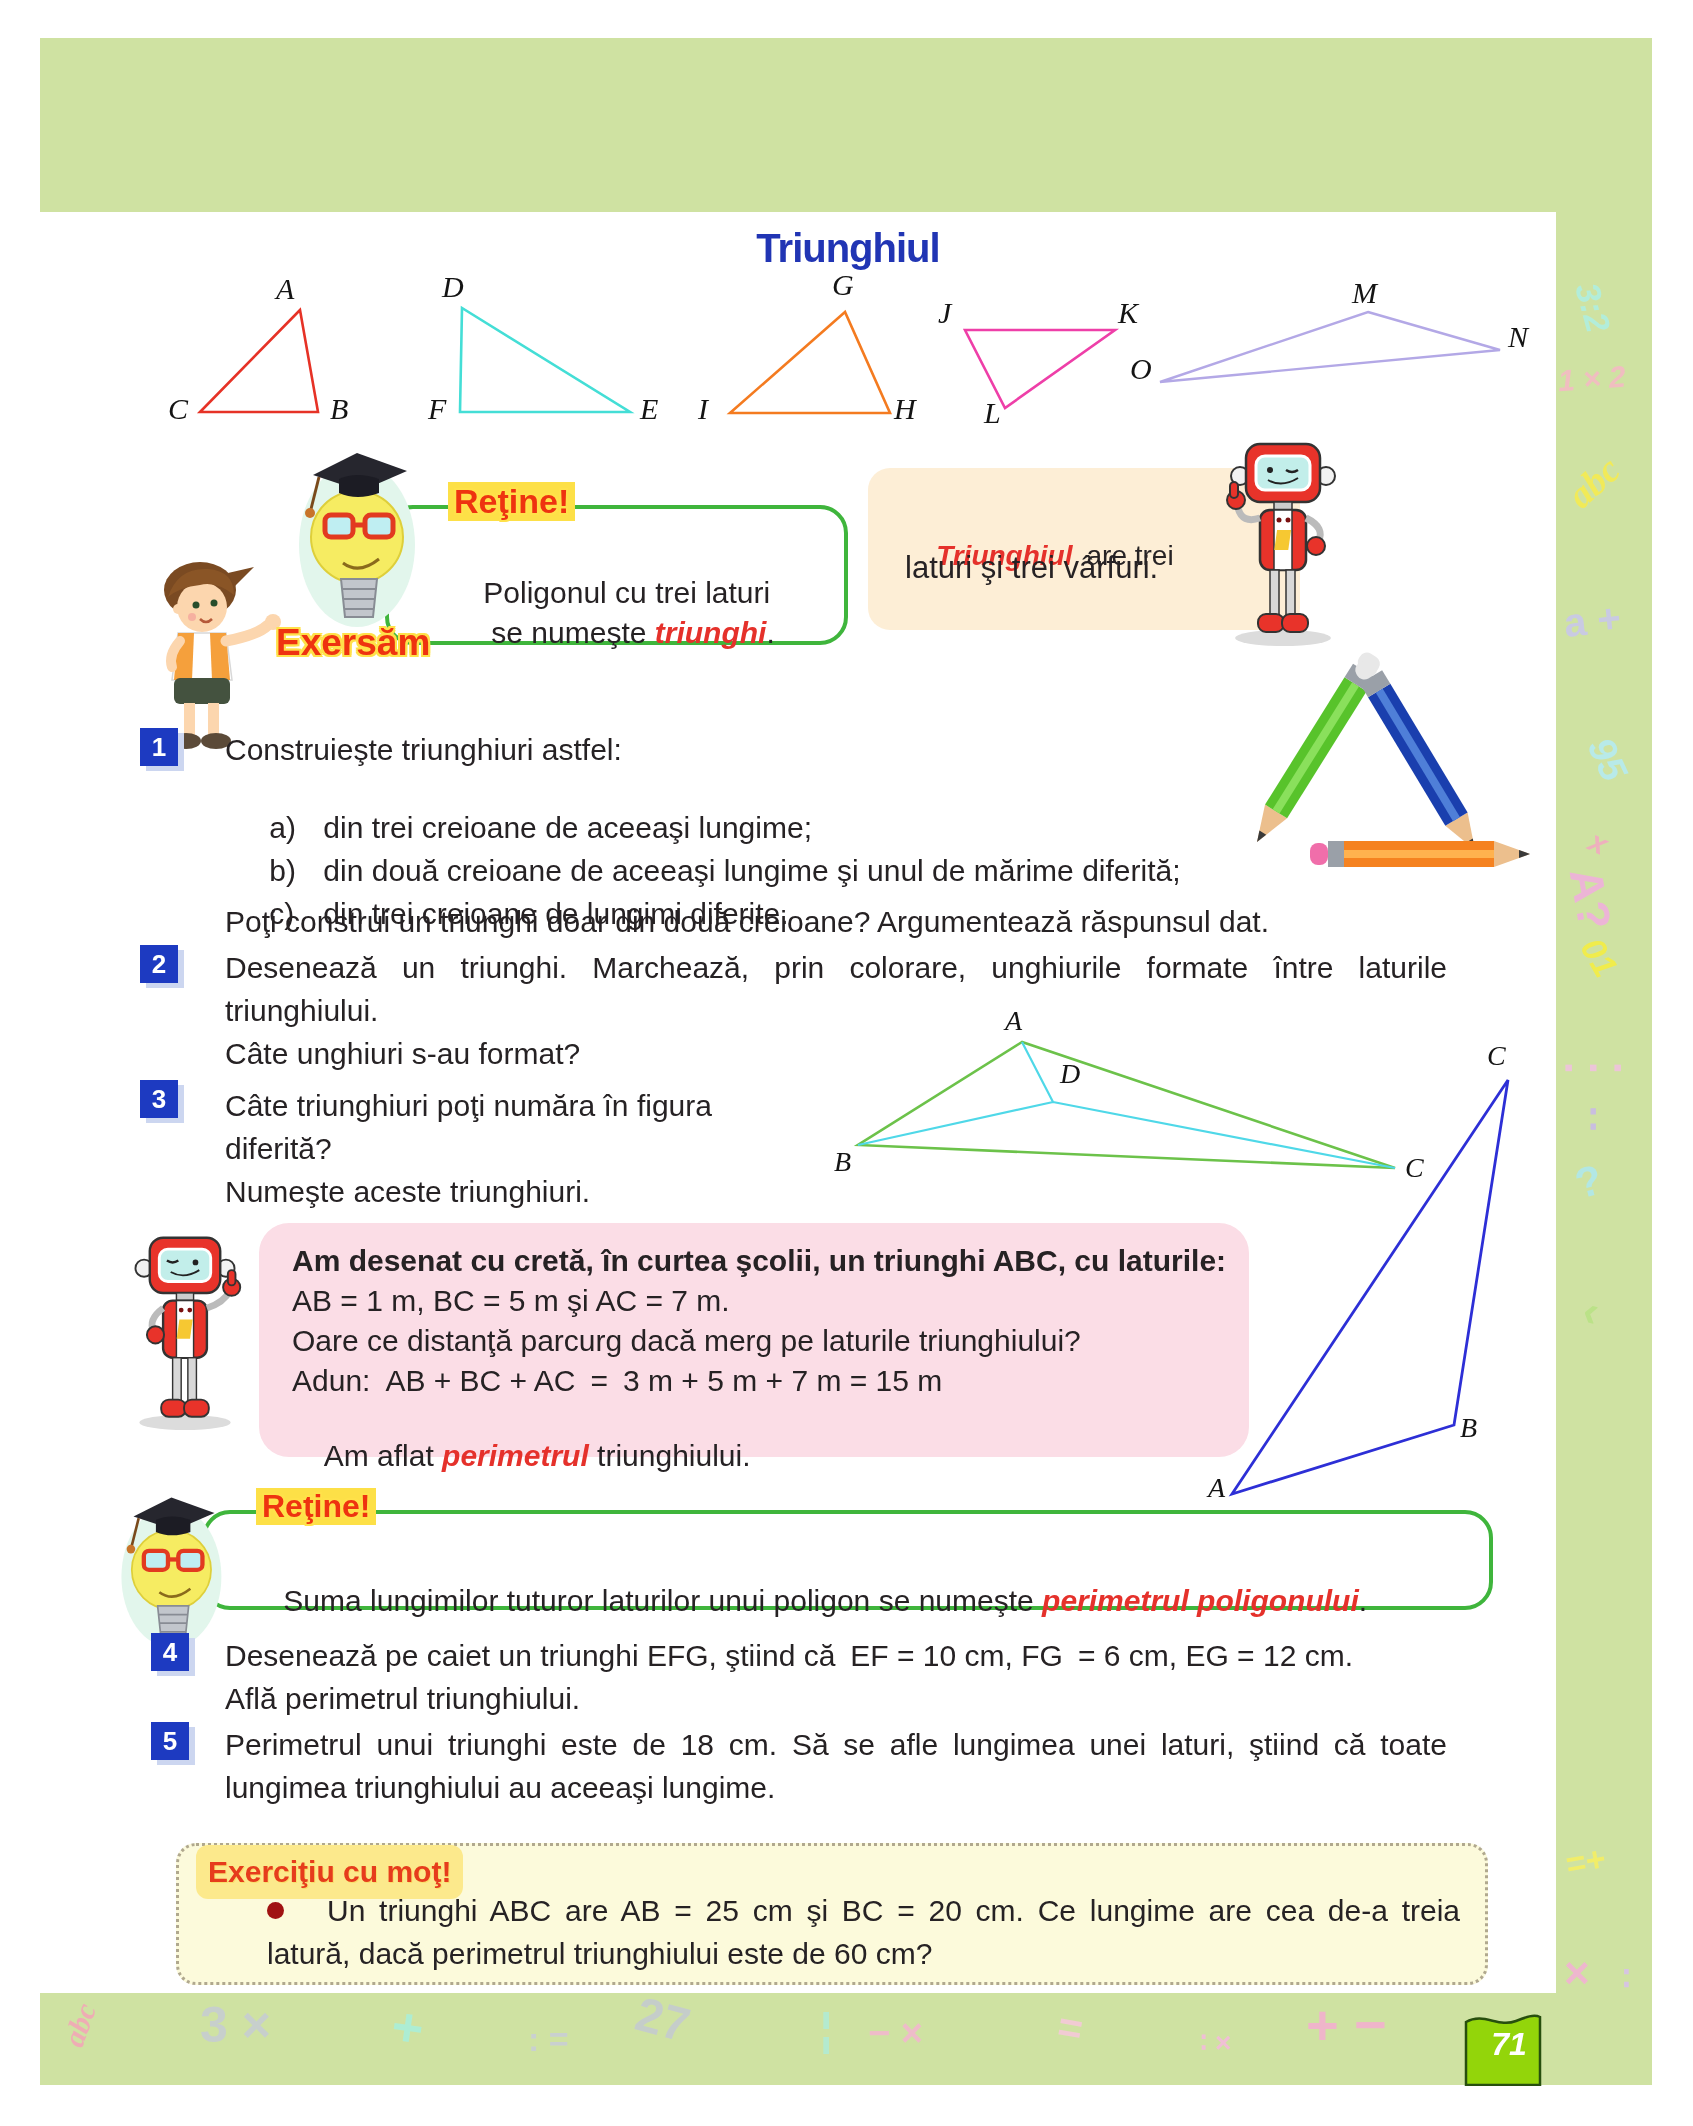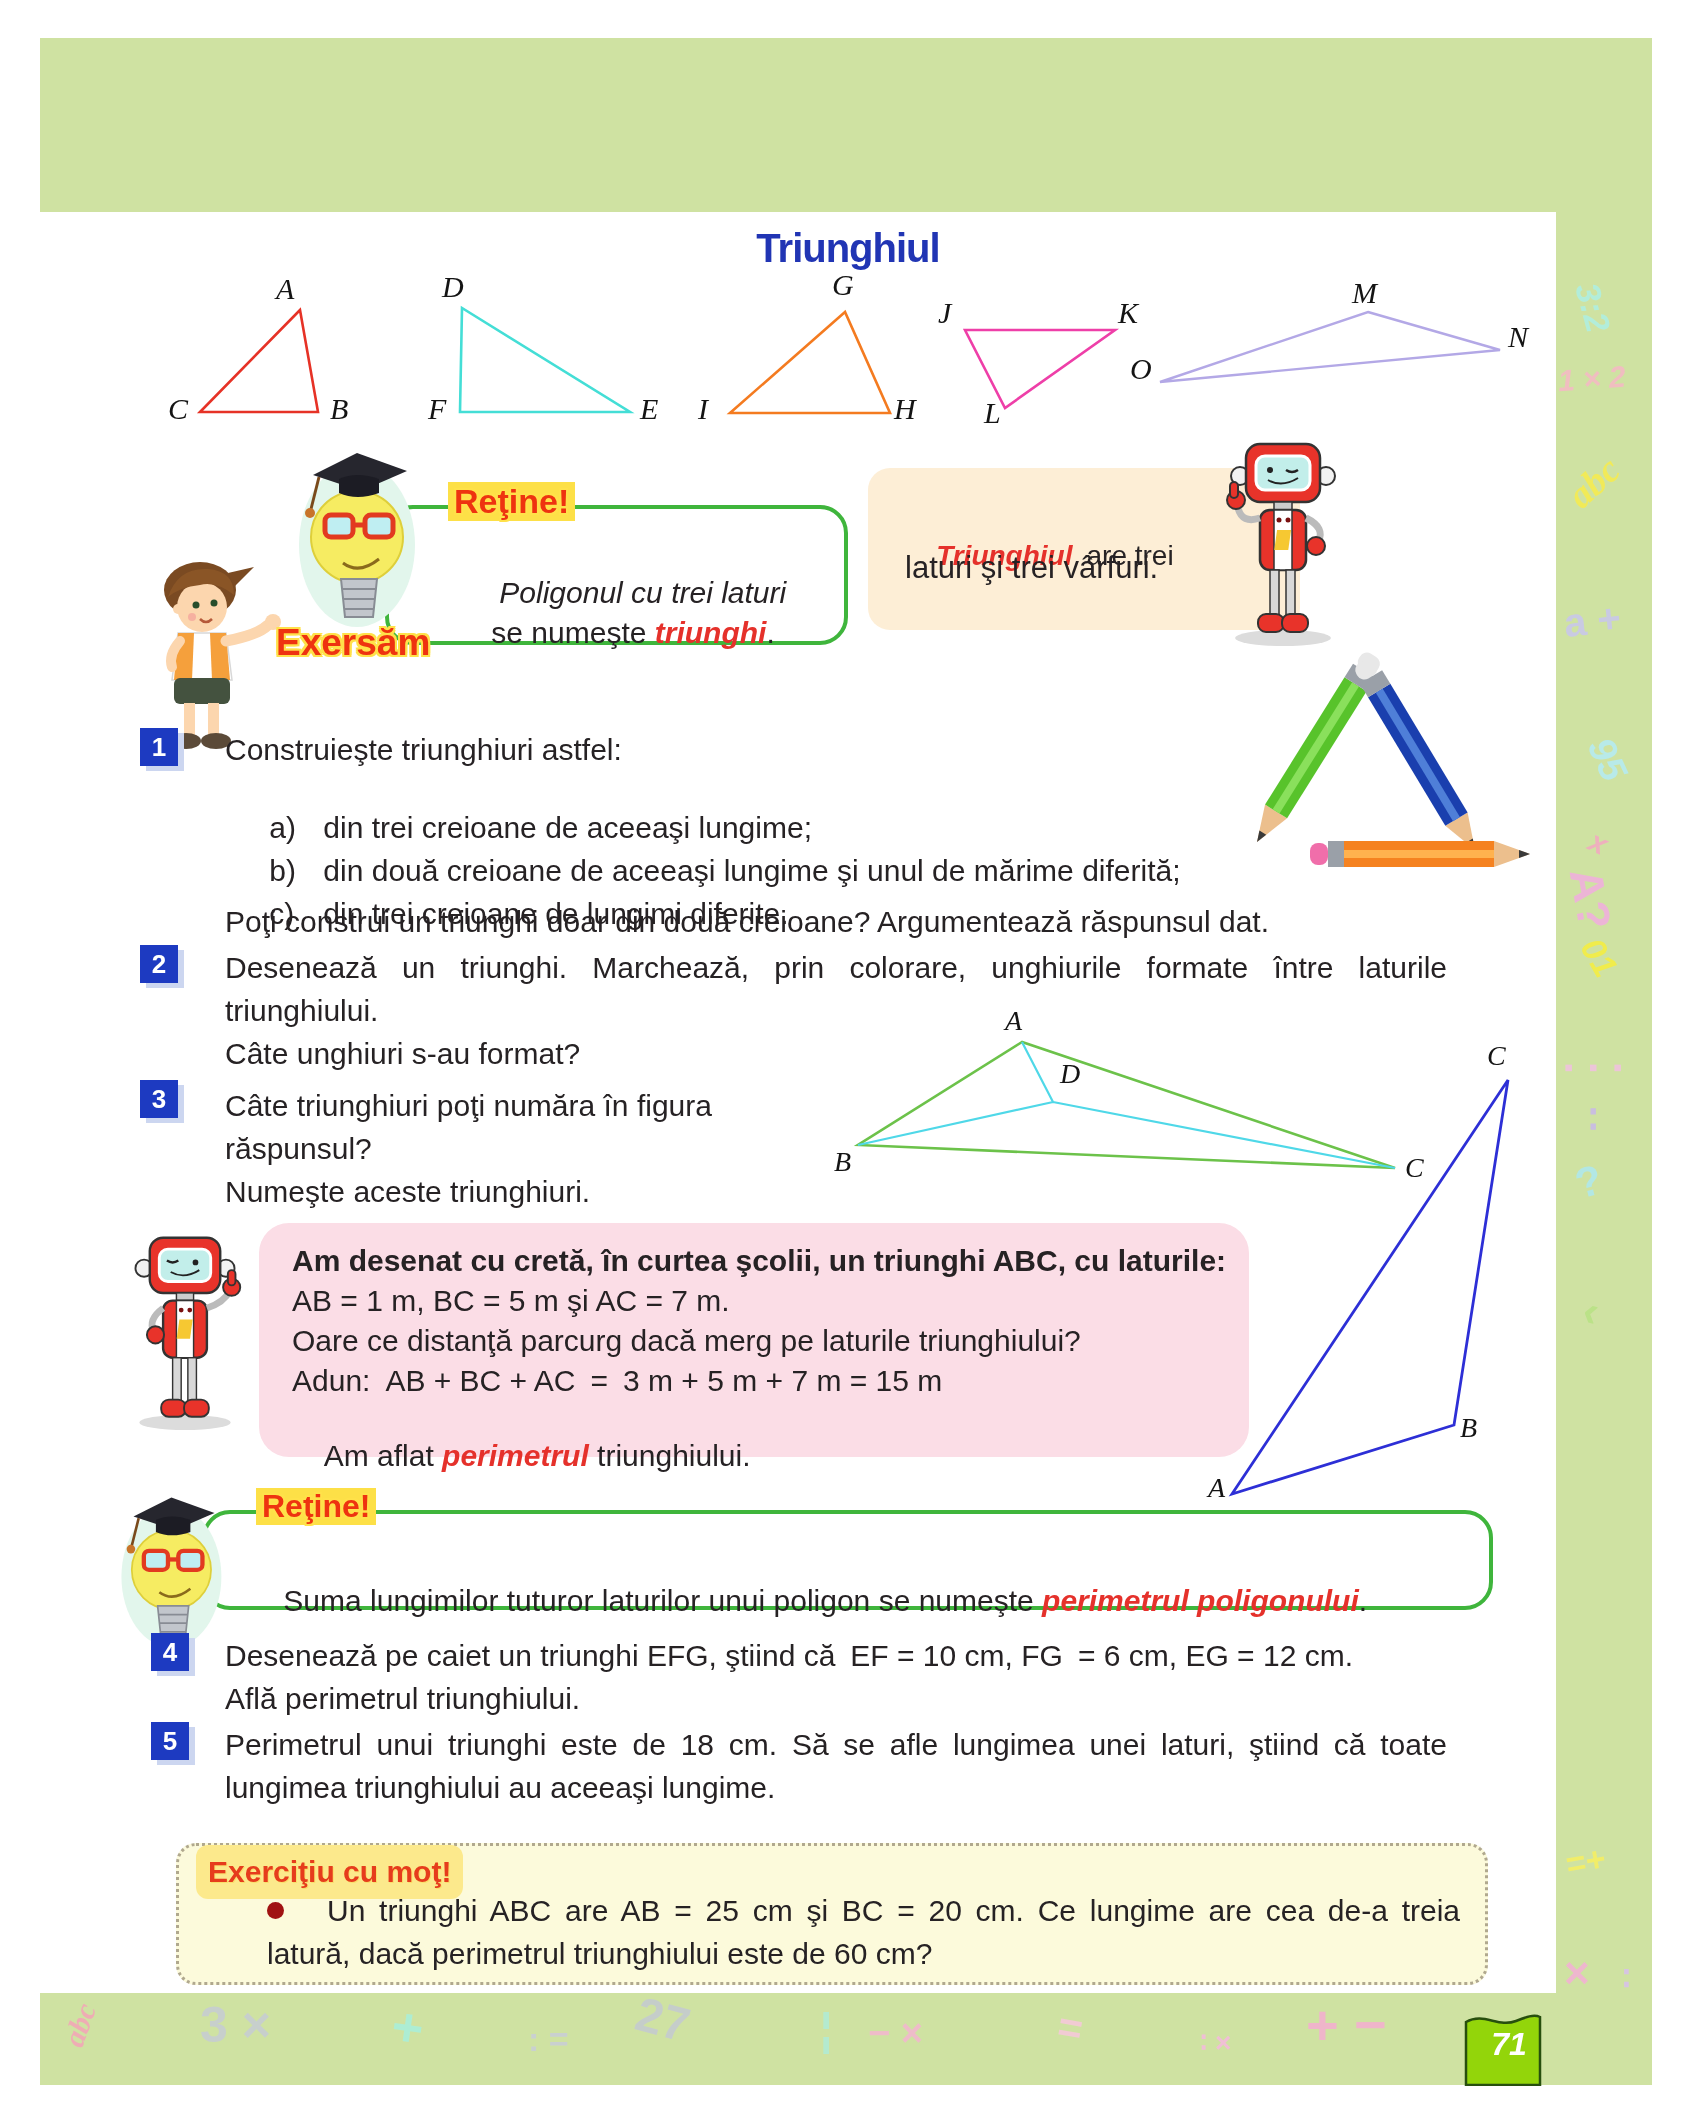--- a/index.html
+++ b/index.html
@@ -91,21 +91,21 @@
   <span class="vlabel" style="left:894px;top:392px;">H</span>
   <span class="vlabel" style="left:938px;top:296px;">J</span>
   <span class="vlabel" style="left:1118px;top:296px;">K</span>
   <span class="vlabel" style="left:984px;top:396px;">L</span>
   <span class="vlabel" style="left:1352px;top:276px;">M</span>
   <span class="vlabel" style="left:1508px;top:320px;">N</span>
   <span class="vlabel" style="left:1130px;top:352px;">O</span>
 
   <div class="rbox" style="left:385px;top:505px;width:455px;height:132px;"></div>
   <span class="cartoon" style="left:448px;top:482px;">Reţine!</span>
-  <div class="t" style="left:466px;top:540px;font-style:italic;">
+  <div class="t" style="left:450px;top:540px;">
     <span>Poligonul cu trei laturi</span></div>
   <div class="t" style="left:458px;top:580px;">
     <span>se numeşte </span><span class="term">triunghi</span><span>.</span>
   </div>
 
   <svg class="abs" style="left:295px;top:445px;" width="130" height="210" viewBox="0 0 130 210">
     <ellipse cx="62" cy="100" rx="58" ry="82" fill="#e2f6ec"></ellipse>
     <circle cx="62" cy="92" r="46" fill="#f6ec62" stroke="#decf3a" stroke-width="2"></circle>
     <polygon points="18,30 62,8 112,26 66,46" fill="#26262e"></polygon>
     <path d="M44 34 Q62 26 84 34 L84 48 Q62 56 44 48 Z" fill="#1c1c24"></path>
@@ -212,21 +212,21 @@
     </g>
   </svg>
 
   <div class="badge" style="left:140px;top:945px;">2</div>
   <div class="t just" style="left:225px;top:950px;width:1222px;">Desenează un triunghi. Marchează, prin colorare, unghiurile formate între laturile</div>
   <div class="t" style="left:225px;top:993px;">triunghiului.</div>
   <div class="t" style="left:225px;top:1036px;">Câte unghiuri s-au format?</div>
 
   <div class="badge" style="left:140px;top:1080px;">3</div>
   <div class="t" style="left:225px;top:1088px;">Câte triunghiuri poţi număra în figura</div>
-  <div class="t" style="left:225px;top:1131px;">răspunsul?</div>
+  <div class="t" style="left:225px;top:1131px;">diferită?</div>
   <div class="t" style="left:225px;top:1174px;">Numeşte aceste triunghiuri.</div>
 
   <svg class="abs" style="left:850px;top:995px;" width="570" height="200" viewBox="0 0 570 200">
     <polygon points="172,47 8,150 545,173" fill="none" stroke="#6cc24a" stroke-width="2.6"></polygon>
     <path d="M172 47 L203 107 M8 150 L203 107 M203 107 L545 173" fill="none" stroke="#4fd8e8" stroke-width="2.2"></path>
   </svg>
   <span class="vlabel" style="left:1005px;top:1005px;font-size:28px;">A</span>
   <span class="vlabel" style="left:1060px;top:1058px;font-size:28px;">D</span>
   <span class="vlabel" style="left:834px;top:1146px;font-size:28px;">B</span>
   <span class="vlabel" style="left:1405px;top:1152px;font-size:28px;">C</span>

